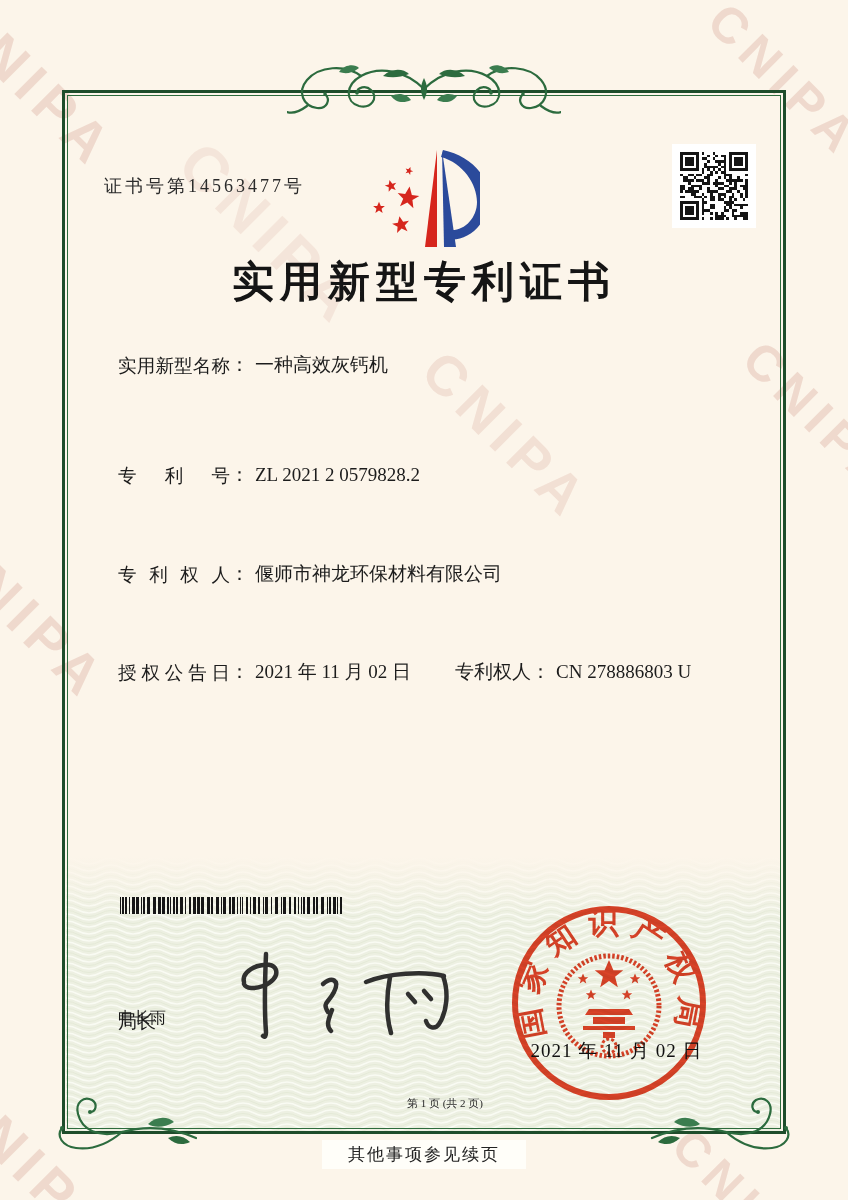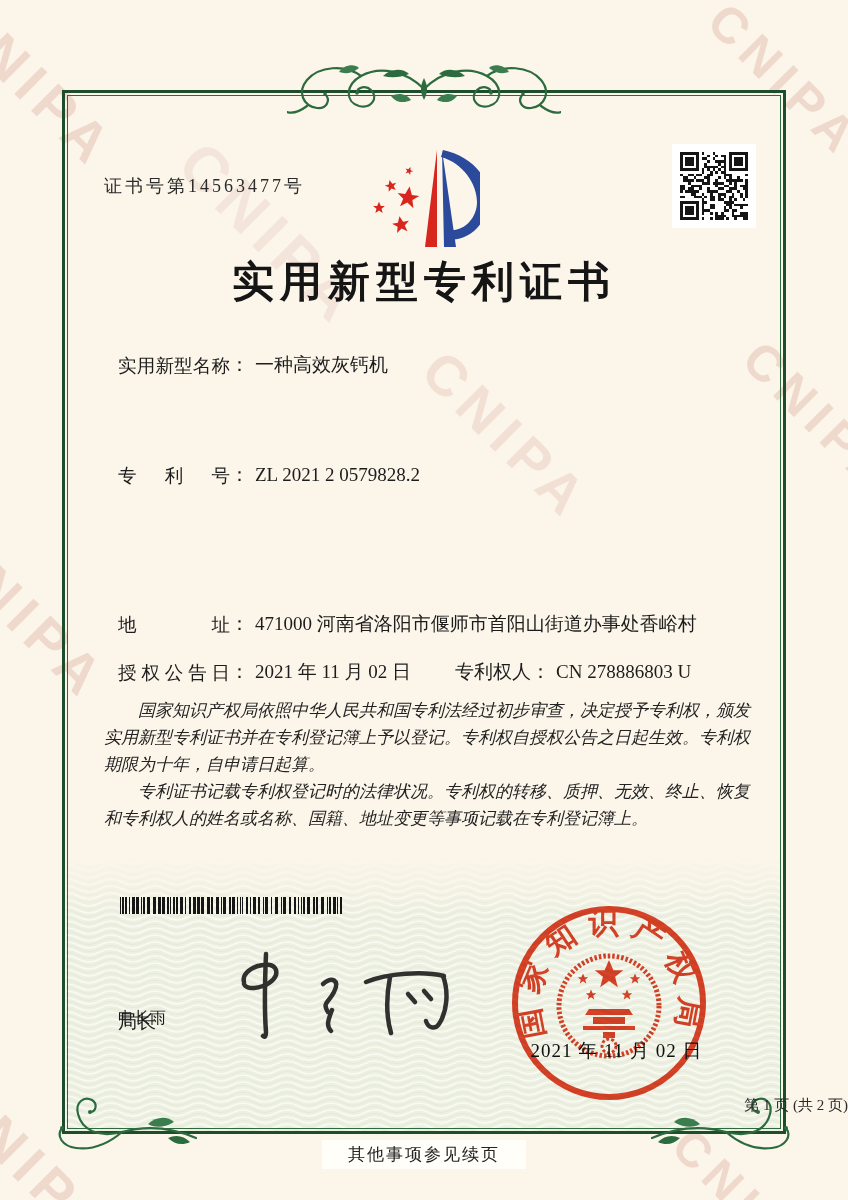--- a/index.html
+++ b/index.html
@@ -39,21 +39,21 @@
   #paras p{margin:0;text-indent:2em;}
 
   #barcode{left:120px;top:897px;}
   #signer-title{left:118px;top:973px;font-size:19px;font-family:"Liberation Sans","DejaVu Sans",sans-serif;color:#1a1a1a;margin-top:36px;}
   #signer-name{left:118px;top:1008px;font-size:16px;font-family:"Liberation Sans","DejaVu Sans",sans-serif;color:#1a1a1a;}
   #signature{left:228px;top:946px;}
 
   #seal{left:509px;top:903px;z-index:5;opacity:.95;mix-blend-mode:multiply;}
   #seal-date{left:519px;top:1038px;width:195px;text-align:center;font-size:19px;letter-spacing:1px;color:#101010;z-index:6;}
 
-  #page-info{left:0;right:0;top:1096px;text-align:right;font-size:15px;color:#2a2a2a;padding-left:42px;}
+  #page-info{left:0;right:0;top:1096px;text-align:center;font-size:11px;color:#2a2a2a;padding-left:42px;}
   #note{left:50%;top:1140px;transform:translateX(-50%);background:#fffef9;padding:3px 26px;font-size:17px;color:#222;letter-spacing:2px;}
 </style>
 </head>
 <body>
 
 <div id="page">
 
   <span class="wm" style="left:-20px;top:-14px;font-size:56px;">CNIPA</span>
   <span class="wm" style="left:737px;top:-8px;font-size:50px;">CNIPA</span>
   <span class="wm" style="left:215px;top:128px;font-size:62px;opacity:.55;">CNIPA</span>
@@ -519,34 +519,30 @@
     </div>
 
   <div class="ct" id="title">实用新型专利证书</div>
 
   <div class="ct frow r0">
     <span class="flabel">实用新型名称</span><span class="fcolon">：</span><span>一种高效灰钙机</span>
   </div>
   <div class="ct frow r2">
     <span class="flabel">专利号</span><span class="fcolon">：</span><span>ZL 2021 2 0579828.2</span>
   </div>
-  <div class="ct frow r5">
-    <span class="flabel">地址</span><span class="fcolon">：</span><span>471000 河南省洛阳市偃师市首阳山街道办事处香峪村</span>
+  <div class="ct frow r4">
+    <span class="flabel">专利权人</span><span class="fcolon">：</span><span>偃师市神龙环保材料有限公司</span>
   </div>
   <div class="ct frow r6">
     <span class="flabel">授权公告日</span><span class="fcolon">：</span><span>2021 年 11 月 02 日</span>
     <span class="pair2">
       <span>专利权人</span><span class="fcolon">：</span><span>CN 278886803 U</span>
     </span>
   </div>
 
-  <div class="ct" id="paras">
-    <p>国家知识产权局依照中华人民共和国专利法经过初步审查，决定授予专利权，颁发实用新型专利证书并在专利登记簿上予以登记。专利权自授权公告之日起生效。专利权期限为十年，自申请日起算。</p>
-    <p>专利证书记载专利权登记时的法律状况。专利权的转移、质押、无效、终止、恢复和专利权人的姓名或名称、国籍、地址变更等事项记载在专利登记簿上。</p>
-  </div>
 
   <div class="ct" id="barcode"><svg width="222" height="17" viewBox="0 0 222 17" shape-rendering="crispEdges">
         <rect x="0" y="0" width="1" height="17" fill="#161616"></rect>
         <rect x="2" y="0" width="2" height="17" fill="#161616"></rect>
         <rect x="5" y="0" width="2" height="17" fill="#161616"></rect>
         <rect x="9" y="0" width="1" height="17" fill="#161616"></rect>
         <rect x="12" y="0" width="3" height="17" fill="#161616"></rect>
         <rect x="16" y="0" width="3" height="17" fill="#161616"></rect>
         <rect x="21" y="0" width="1" height="17" fill="#161616"></rect>
         <rect x="23" y="0" width="2" height="17" fill="#161616"></rect>

